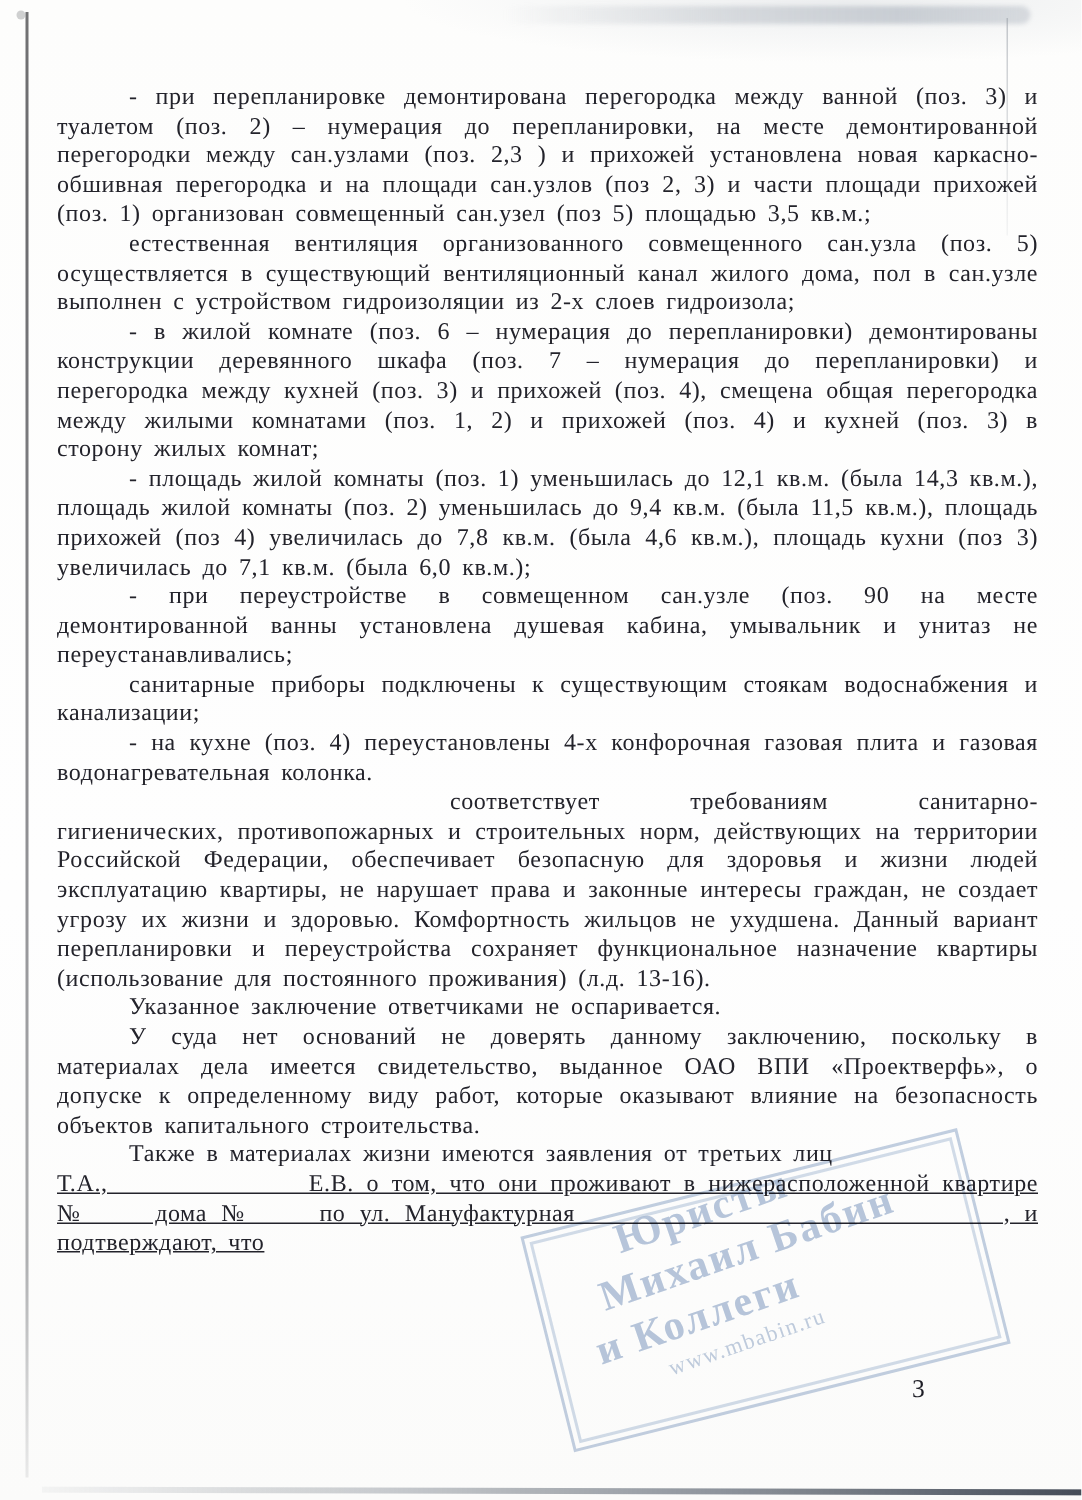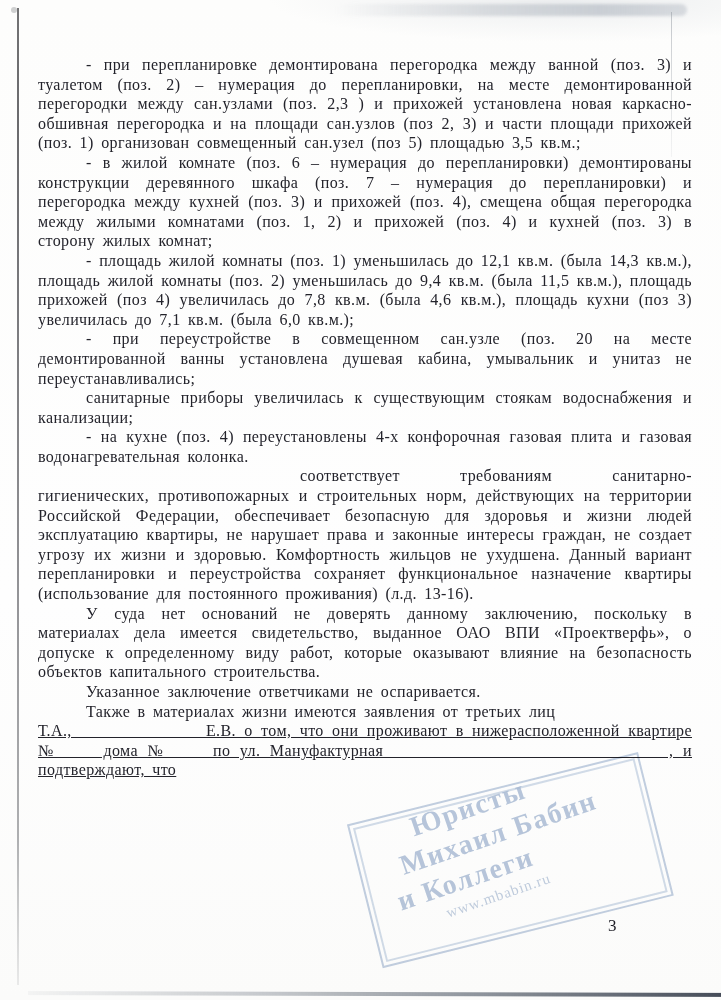--- a/index.html
+++ b/index.html
@@ -84,28 +84,29 @@
 <div class="page">
 
   <div class="edge-left"></div>
   <div class="edge-dot"></div>
   <div class="smudge-top"></div>
   <div class="edge-right"></div>
   <div class="shadow-bottom"></div>
 
   <div class="text-block">
       <p class="para">- при перепланировке демонтирована перегородка между ванной (поз. 3) и туалетом (поз. 2) – нумерация до перепланировки, на месте демонтированной перегородки между сан.узлами (поз. 2,3 ) и прихожей установлена новая каркасно-обшивная перегородка и на площади сан.узлов (поз 2, 3) и части площади прихожей (поз. 1) организован совмещенный сан.узел (поз 5) площадью 3,5 кв.м.;</p>
+      <p class="para">естественная вентиляция организованного совмещенного сан.узла (поз. 5) осуществляется в существующий вентиляционный канал жилого дома, пол в сан.узле выполнен с устройством гидроизоляции из 2-х слоев гидроизола;</p>
       <p class="para">- в жилой комнате (поз. 6 – нумерация до перепланировки) демонтированы конструкции деревянного шкафа (поз. 7 – нумерация до перепланировки) и перегородка между кухней (поз. 3) и прихожей (поз. 4), смещена общая перегородка между жилыми комнатами (поз. 1, 2) и прихожей (поз. 4) и кухней (поз. 3) в сторону жилых комнат;</p>
       <p class="para">- площадь жилой комнаты (поз. 1) уменьшилась до 12,1 кв.м. (была 14,3 кв.м.), площадь жилой комнаты (поз. 2) уменьшилась до 9,4 кв.м. (была 11,5 кв.м.), площадь прихожей (поз 4) увеличилась до 7,8 кв.м. (была 4,6 кв.м.), площадь кухни (поз 3) увеличилась до 7,1 кв.м. (была 6,0 кв.м.);</p>
-      <p class="para">- при переустройстве в совмещенном сан.узле (поз. 20 на месте демонтированной ванны установлена душевая кабина, умывальник и унитаз не переустанавливались;</p>
-      <p class="para">санитарные приборы увеличилась к существующим стоякам водоснабжения и канализации;</p>
+      <p class="para">- при переустройстве в совмещенном сан.узле (поз. 90 на месте демонтированной ванны установлена душевая кабина, умывальник и унитаз не переустанавливались;</p>
+      <p class="para">санитарные приборы подключены к существующим стоякам водоснабжения и канализации;</p>
       <p class="para">- на кухне (поз. 4) переустановлены 4-х конфорочная газовая плита и газовая водонагревательная колонка.</p>
       <p class="para wide-indent">соответствует требованиям санитарно-гигиенических, противопожарных и строительных норм, действующих на территории Российской Федерации, обеспечивает безопасную для здоровья и жизни людей эксплуатацию квартиры, не нарушает права и законные интересы граждан, не создает угрозу их жизни и здоровью. Комфортность жильцов не ухудшена. Данный вариант перепланировки и переустройства сохраняет функциональное назначение квартиры (использование для постоянного проживания) (л.д. 13-16).</p>
+      <p class="para">Указанное заключение ответчиками не оспаривается.</p>
       <p class="para">У суда нет оснований не доверять данному заключению, поскольку в материалах дела имеется свидетельство, выданное ОАО ВПИ «Проектверфь», о допуске к определенному виду работ, которые оказывают влияние на безопасность объектов капитального строительства.</p>
-      <p class="para">Указанное заключение ответчиками не оспаривается.</p>
       <p class="para">Также в материалах жизни имеются заявления от третьих лиц</p>
       <p class="para flush">Т.А.,&nbsp;&nbsp;&nbsp;&nbsp;&nbsp;&nbsp;&nbsp;&nbsp;&nbsp;&nbsp;&nbsp;&nbsp;&nbsp;&nbsp;&nbsp;&nbsp;Е.В. о том, что они проживают в нижерасположенной квартире №&nbsp;&nbsp;&nbsp;&nbsp;&nbsp;дома №&nbsp;&nbsp;&nbsp;&nbsp;&nbsp;по ул. Мануфактурная&nbsp;&nbsp;&nbsp;&nbsp;&nbsp;&nbsp;&nbsp;&nbsp;&nbsp;&nbsp;&nbsp;&nbsp;&nbsp;&nbsp;&nbsp;&nbsp;&nbsp;&nbsp;&nbsp;&nbsp;&nbsp;&nbsp;&nbsp;&nbsp;&nbsp;&nbsp;&nbsp;&nbsp;&nbsp;&nbsp;, и подтверждают, что</p>
     </div>
 
   <div class="stamp">
     <div class="stamp-border"></div>
     <div class="stamp-text">
       <div class="stamp-line l1">Юристы</div>
       <div class="stamp-line l2">Михаил Бабин</div>
       <div class="stamp-line l3">и Коллеги</div>

